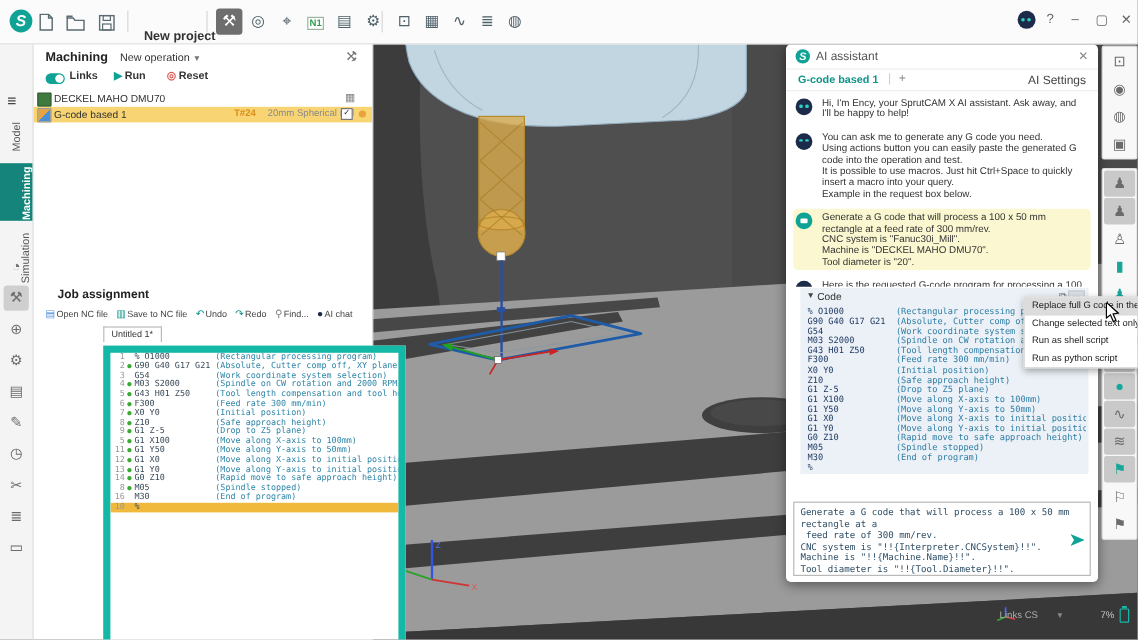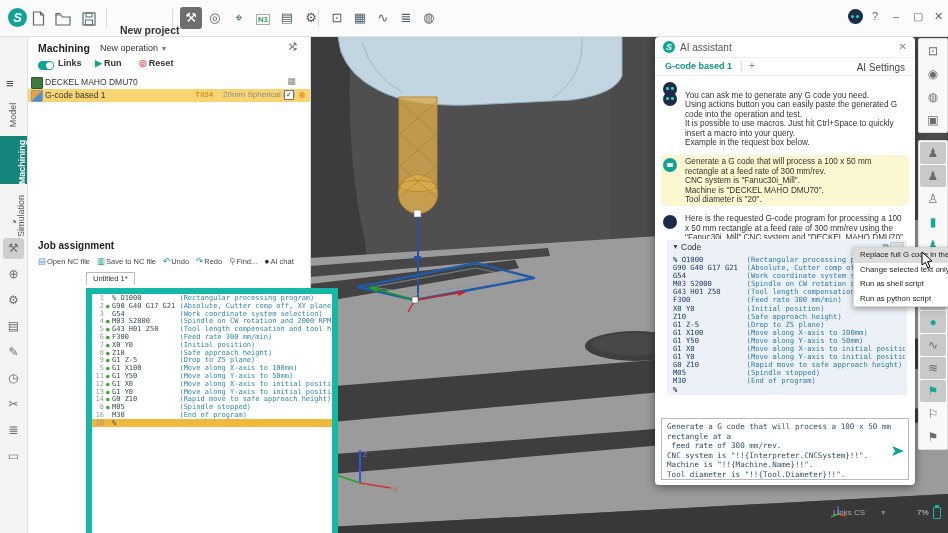--- a/index.html
+++ b/index.html
@@ -54,21 +54,21 @@
   .tree-row .ticon{position:absolute;left:4px;top:1px;width:10px;height:10px;border-radius:1px;}
   .tree-row.sel{background:#F8D572;}
   #tool-num{position:absolute;left:168px;top:1px;color:#D98E1F;font-weight:bold;font-size:8px;}
   #tool-name{position:absolute;left:196px;top:1px;color:#8A8A8A;font-size:8px;}
   .chk{position:absolute;width:8px;height:8px;border:1px solid #777;background:#fff;top:1px;
        font-size:7px;line-height:8px;text-align:center;color:#333;}
   .dot-org{position:absolute;width:6px;height:6px;border-radius:50%;background:#E8A33D;top:3px;}
   
   #job{position:absolute;left:27px;top:232px;width:283px;height:301px;background:#fff;z-index:10;
        border-right:1px solid #D8D8D8;}
-  #job-title{position:absolute;left:11px;top:8px;font-size:10px;font-weight:bold;color:#222;}
+  #job-title{position:absolute;left:21px;top:8px;font-size:10px;font-weight:bold;color:#222;}
   #job-toolbar{position:absolute;left:11px;top:24px;width:270px;height:12px;font-size:7.5px;color:#444;}
   #job-toolbar .jt{margin-right:7px;white-space:nowrap;margin-top:20px;}
   #job-toolbar .jt .g{font-size:8.5px;margin-right:1px;}
   #ed-tabstrip{position:absolute;left:59px;top:40px;width:222px;height:12px;}
   #ed-tab{position:absolute;left:0;top:0;height:12px;padding:0 6px;background:#fff;
           border:1px solid #BBB;border-bottom:none;font-size:7.5px;line-height:12px;color:#333;}
   #editor{position:absolute;left:59px;top:56px;width:240px;height:240px;border:6px solid #14b8a6;
           background:#fff;overflow:hidden;}
   .ed-line{position:relative;height:7.8px;white-space:pre;font-family:"DejaVu Sans Mono",monospace;
            font-size:7px;line-height:7.8px;}
@@ -339,20 +339,21 @@
     <span id="ai-tabsep">|</span>
     <span id="ai-newtab">+</span>
     <span id="ai-settings">AI Settings</span>
   </div>
   <div id="ai-msgs">
       <div class="msg">
         <span class="av">
           <i></i>
           <b></b>
         </span>
+        <div class="ln">Hi, I'm Ency, your SprutCAM X AI assistant. Ask away, and I'll be happy to help!</div>
       </div>
       <div class="msg">
         <span class="av">
           <i></i>
           <b></b>
         </span>
         <div class="ln">You can ask me to generate any G code you need.</div>
         <div class="ln">Using actions button you can easily paste the generated G code into the operation and test.</div>
         <div class="ln">It is possible to use macros. Just hit Ctrl+Space to quickly insert a macro into your query.</div>
         <div class="ln">Example in the request box below.</div>

